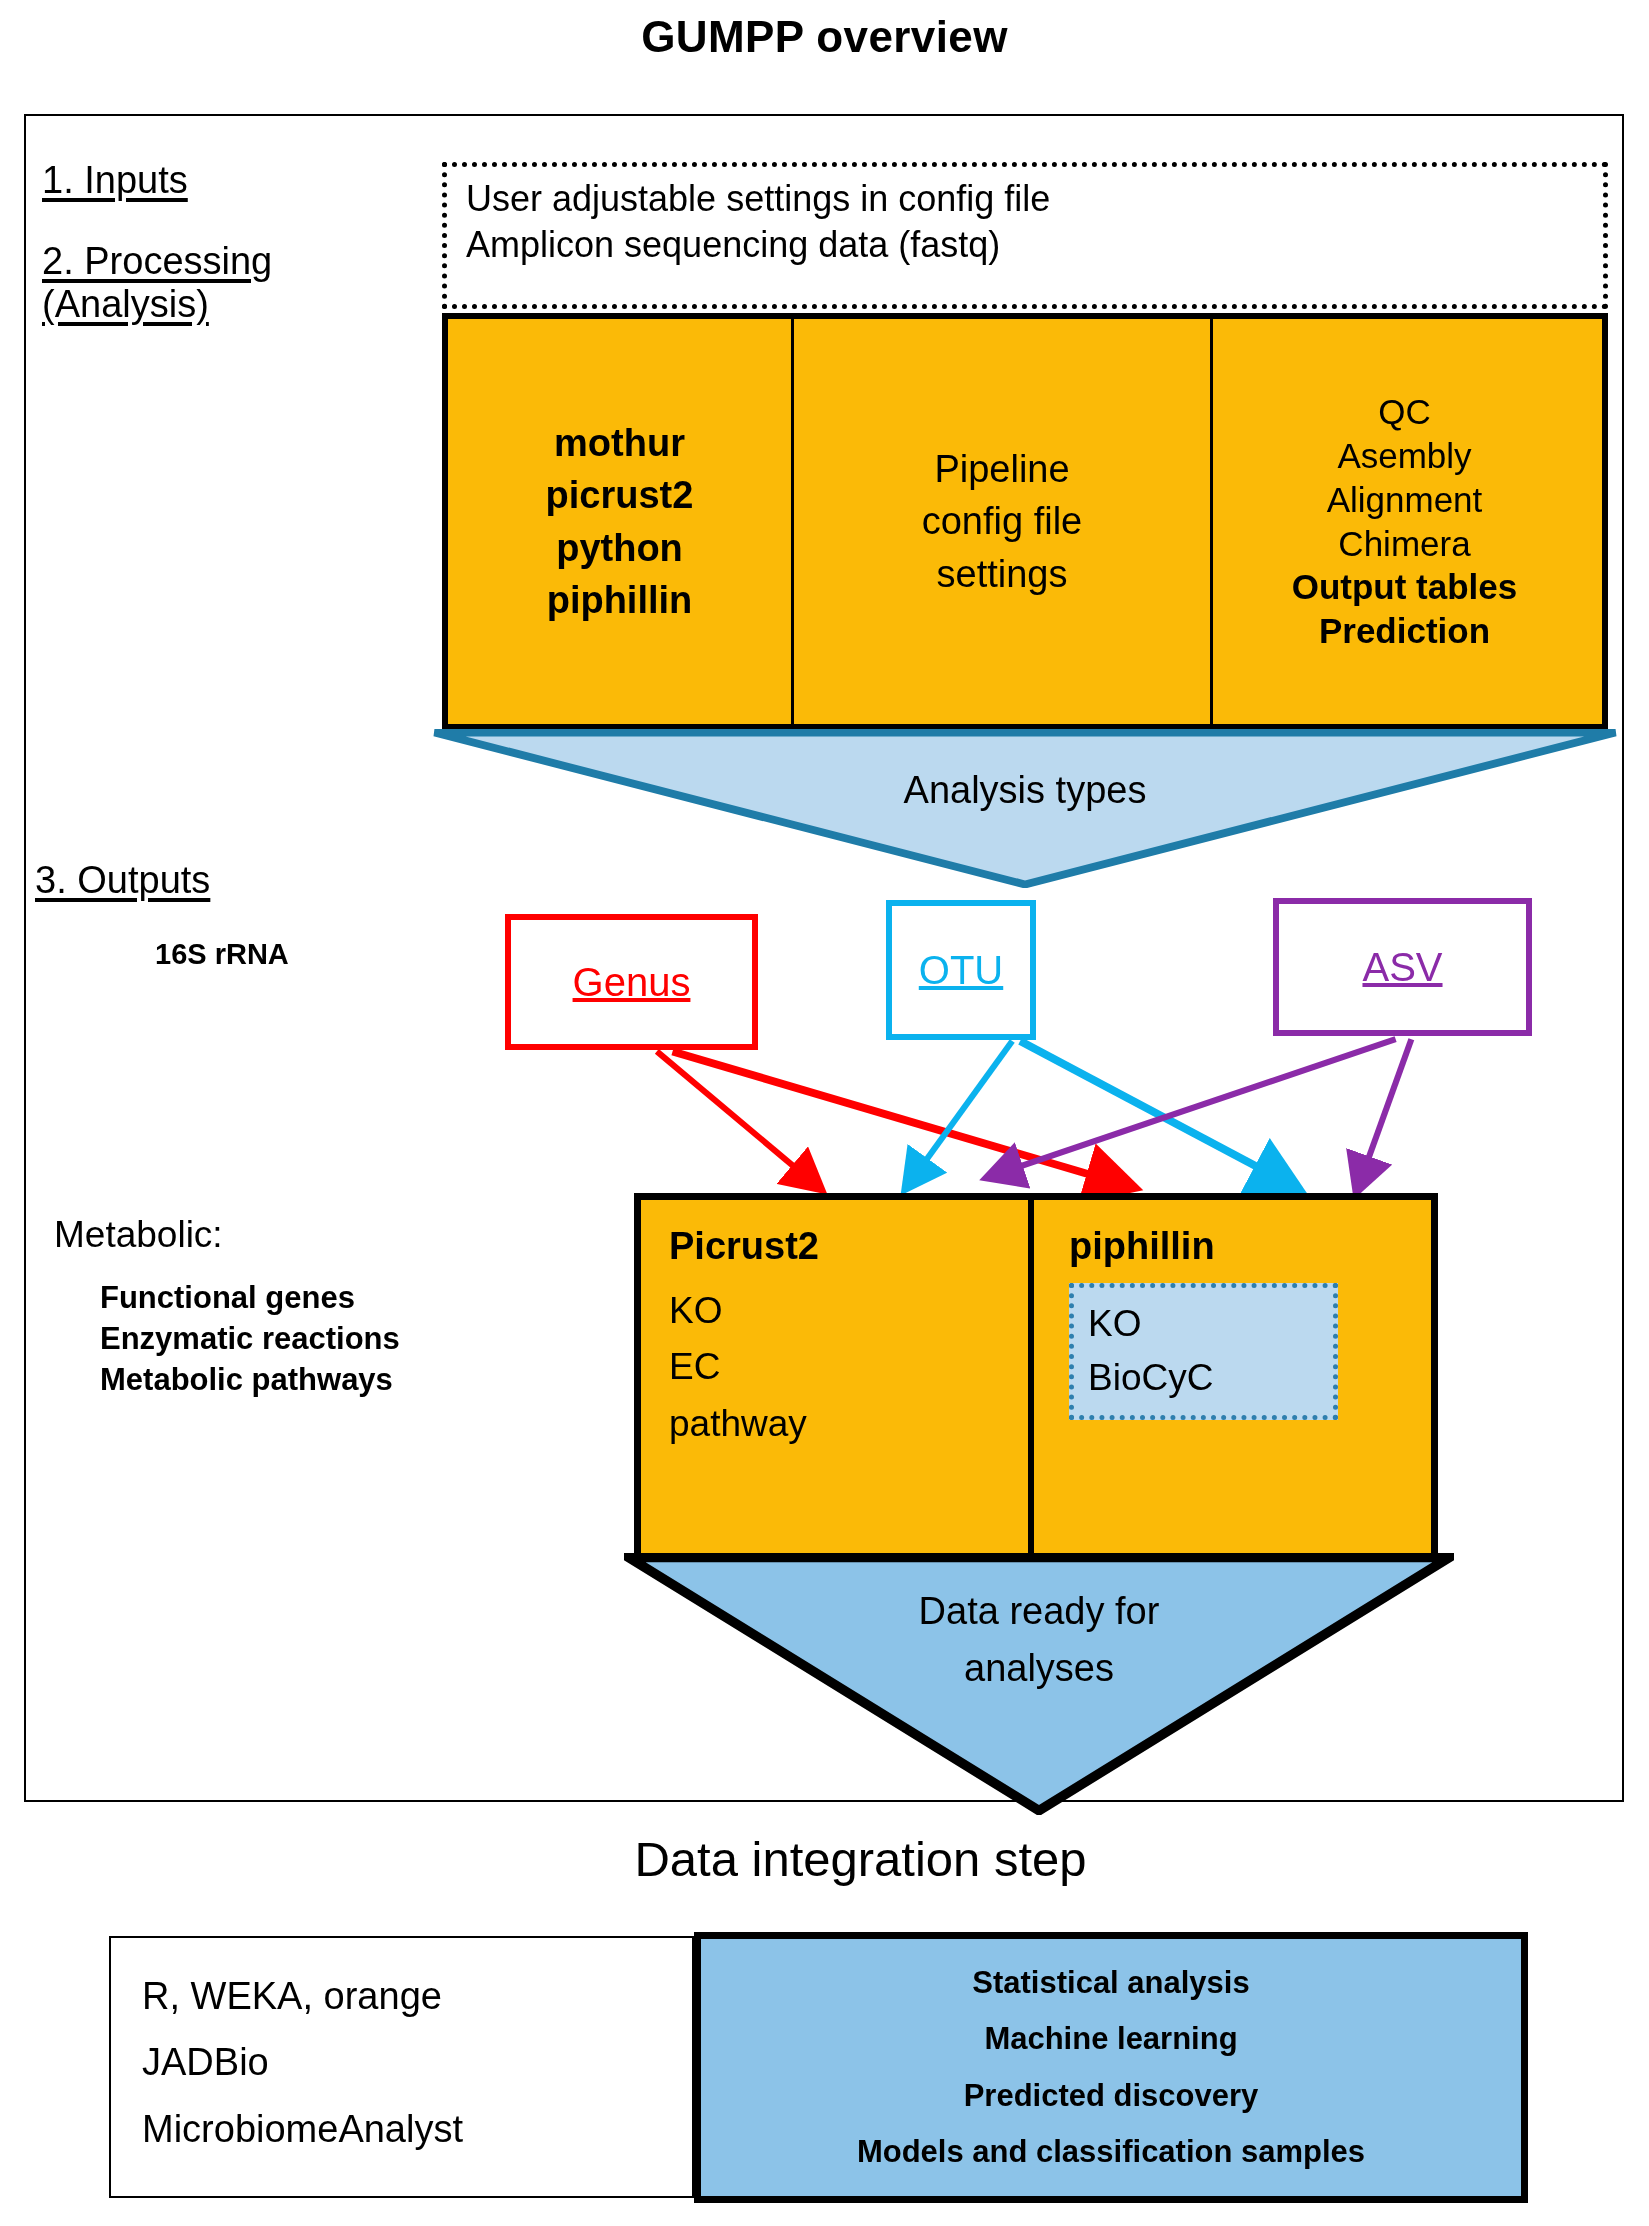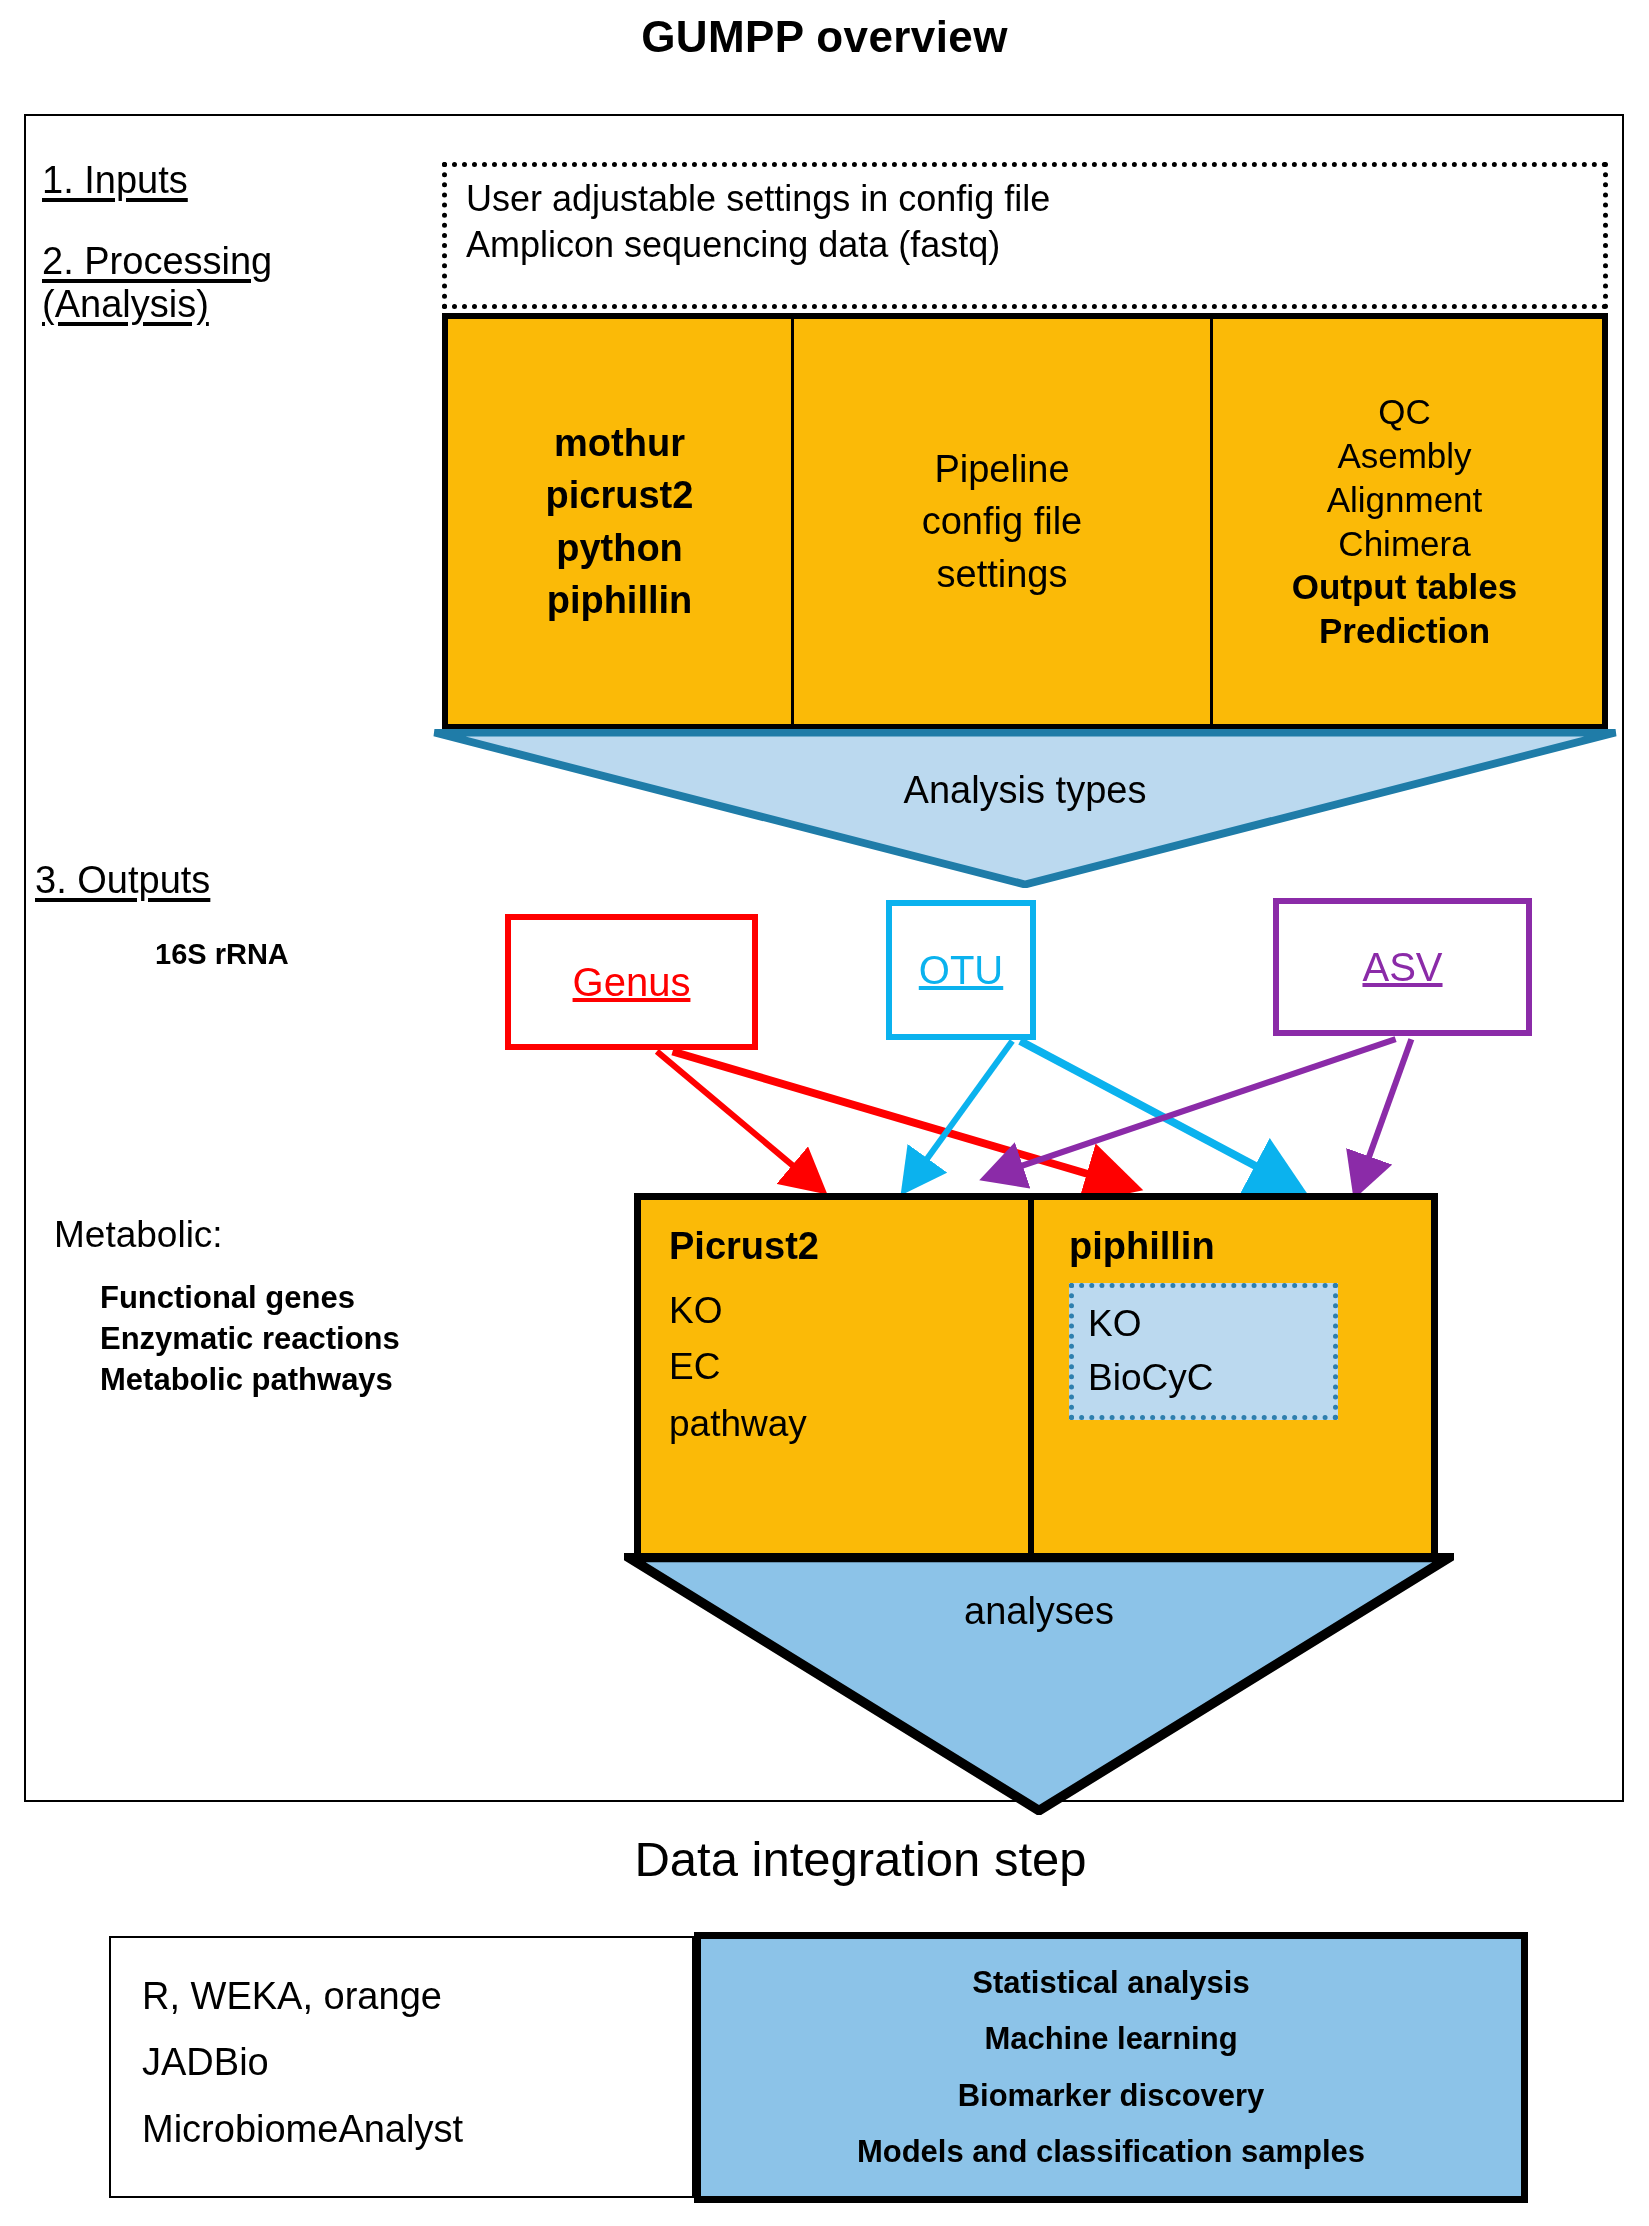--- a/index.html
+++ b/index.html
@@ -201,30 +201,31 @@
       <div class="pred-item">KO</div>
       <div class="pred-item">BioCyC</div>
     </div>
   </div>
 </div>
 
 <svg class="abs" id="ready-arrow" viewBox="0 0 950 300">
   <polygon points="5,5 945,5 475,295" fill="#8CC3E8" stroke="#000000" stroke-width="11"></polygon>
 </svg>
 <div class="abs" id="ready-arrow-label">
+  <div>Data ready for</div>
   <div>analyses</div>
 </div>
 
 <div class="abs" id="integration-title">Data integration step</div>
 
 <div class="abs" id="integration-tools">
   <div>R, WEKA, orange</div>
   <div>JADBio</div>
   <div>MicrobiomeAnalyst</div>
 </div>
 
 <div class="abs" id="integration-tasks">
   <div>Statistical analysis</div>
   <div>Machine learning</div>
-  <div>Biomarker discovery</div>
+  <div>Predicted discovery</div>
   <div>Models and classification samples</div>
 </div>
 
 
 </body></html>

